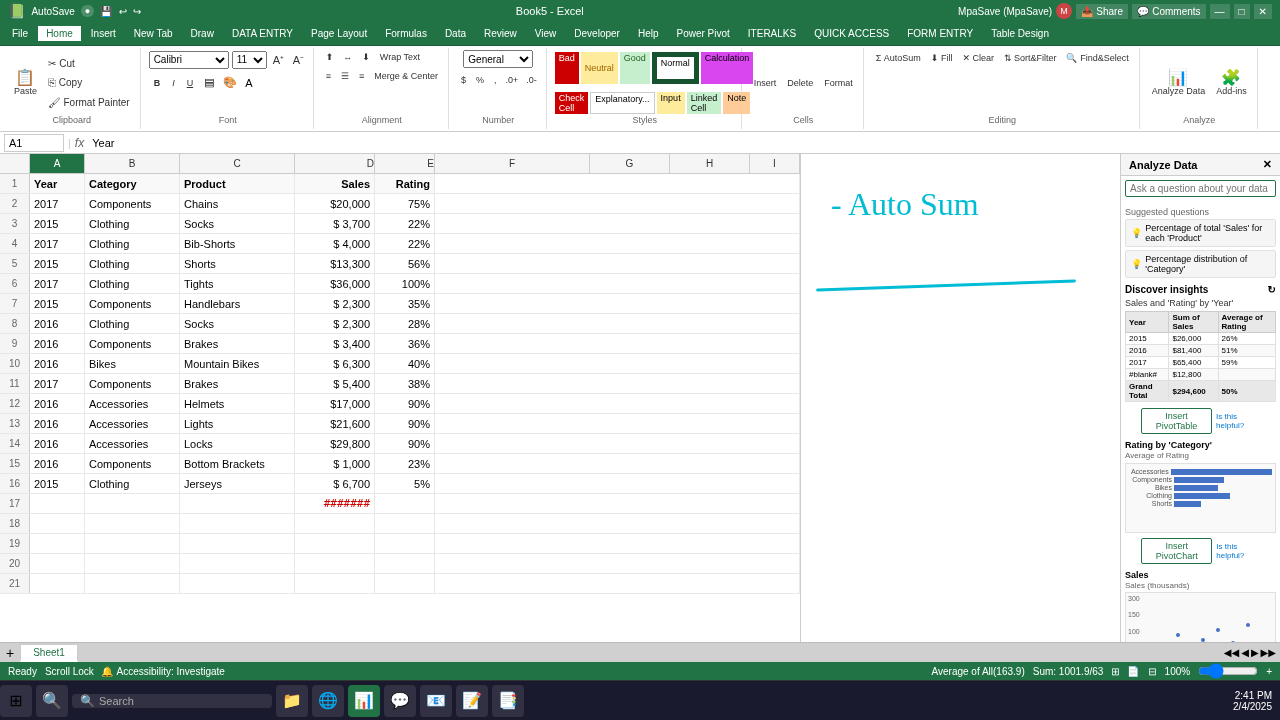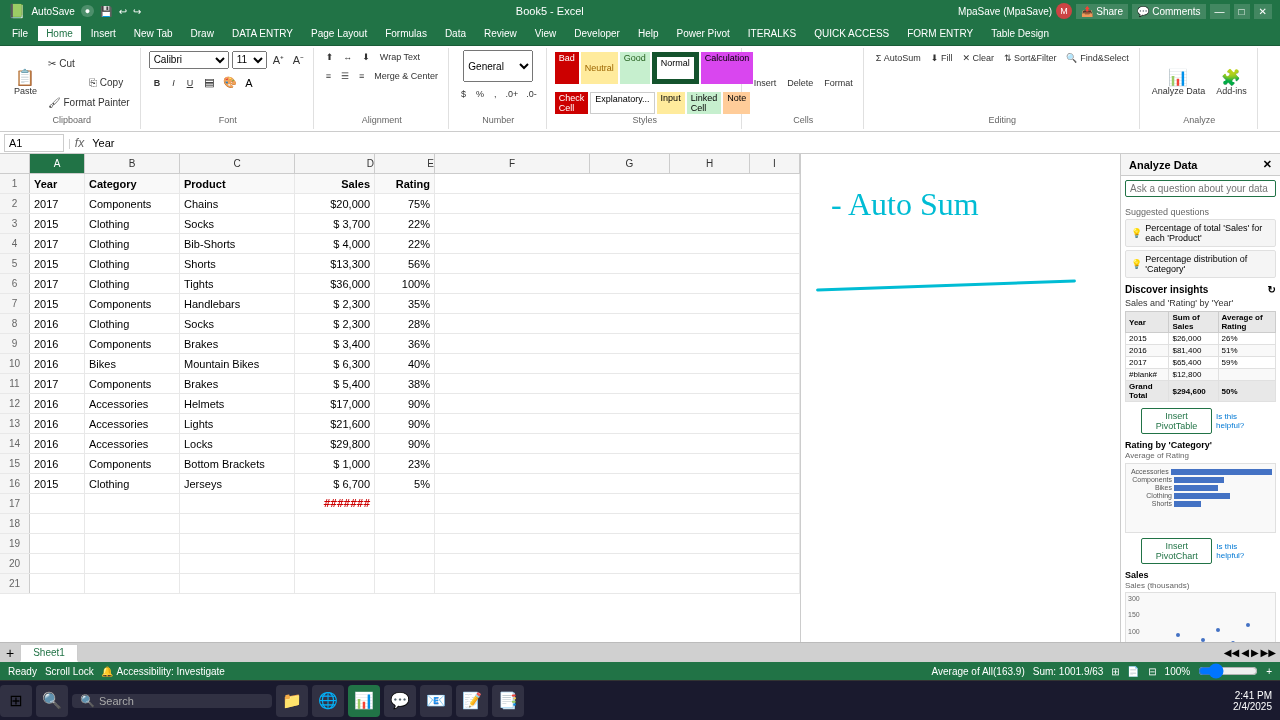--- a/index.html
+++ b/index.html
@@ -361,21 +361,21 @@
 <div class="ribbon-main">
 
   <div class="ribbon-group">
     <div class="ribbon-group-content">
       <button class="rb-btn">
         <span class="rb-icon">📋</span>
         <span>Paste</span>
       </button>
       <div style="display:flex;flex-direction:column;gap:2px;">
         <button class="rb-btn" style="flex-direction:row;font-size:10px;">✂ Cut</button>
-        <button class="rb-btn" style="flex-direction:row;font-size:10px;margin-left:41px;">⎘ Copy</button>
+        <button class="rb-btn" style="flex-direction:row;font-size:10px;">⎘ Copy</button>
         <button class="rb-btn" style="flex-direction:row;font-size:10px;">🖌 Format Painter</button>
       </div>
     </div>
     <span class="ribbon-group-label">Clipboard</span>
   </div>
 
   <div class="ribbon-group">
     <div class="ribbon-group-content" style="flex-direction:column;align-items:flex-start;">
       <div style="display:flex;align-items:center;gap:3px;margin-bottom:2px;">
         <select style="font-size:10px;height:18px;width:80px;">
@@ -412,21 +412,21 @@
         <button class="rb-btn" style="padding:1px 3px;">☰</button>
         <button class="rb-btn" style="padding:1px 3px;">≡</button>
         <button class="rb-btn" style="padding:1px 3px;font-size:9px;">Merge &amp; Center</button>
       </div>
     </div>
     <span class="ribbon-group-label">Alignment</span>
   </div>
 
   <div class="ribbon-group">
     <div class="ribbon-group-content" style="flex-direction:column;">
-      <select style="font-size:10px;height:32px;width:70px;margin-bottom:2px;">
+      <select style="font-size:10px;height:18px;width:70px;margin-bottom:2px;">
         <option>General</option>
       </select>
       <div style="display:flex;gap:2px;">
         <button class="rb-btn" style="padding:1px 3px;">$</button>
         <button class="rb-btn" style="padding:1px 3px;">%</button>
         <button class="rb-btn" style="padding:1px 3px;">,</button>
         <button class="rb-btn" style="padding:1px 2px;font-size:9px;">.0+</button>
         <button class="rb-btn" style="padding:1px 2px;font-size:9px;">.0-</button>
       </div>
     </div>

